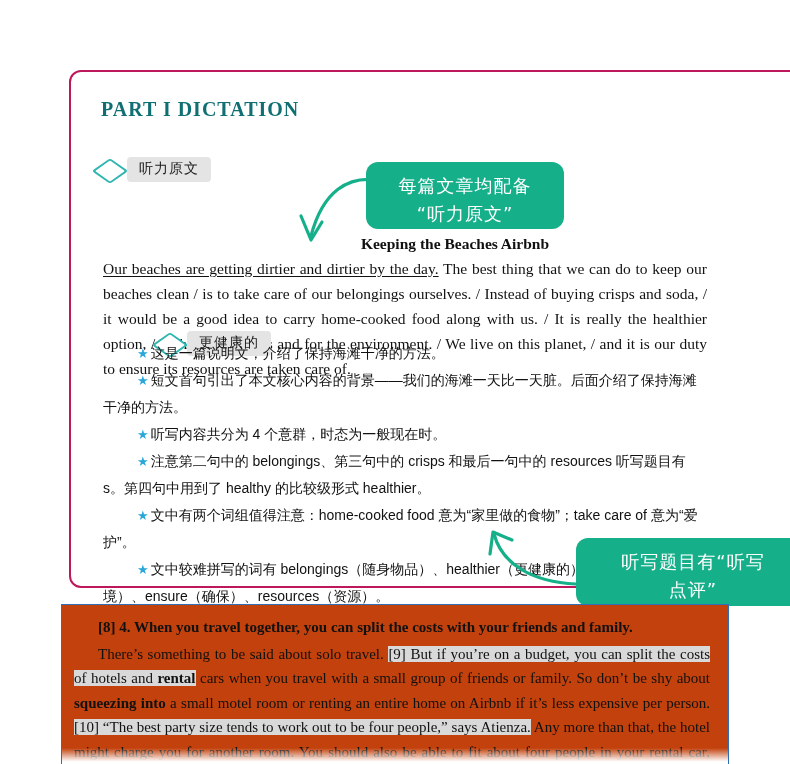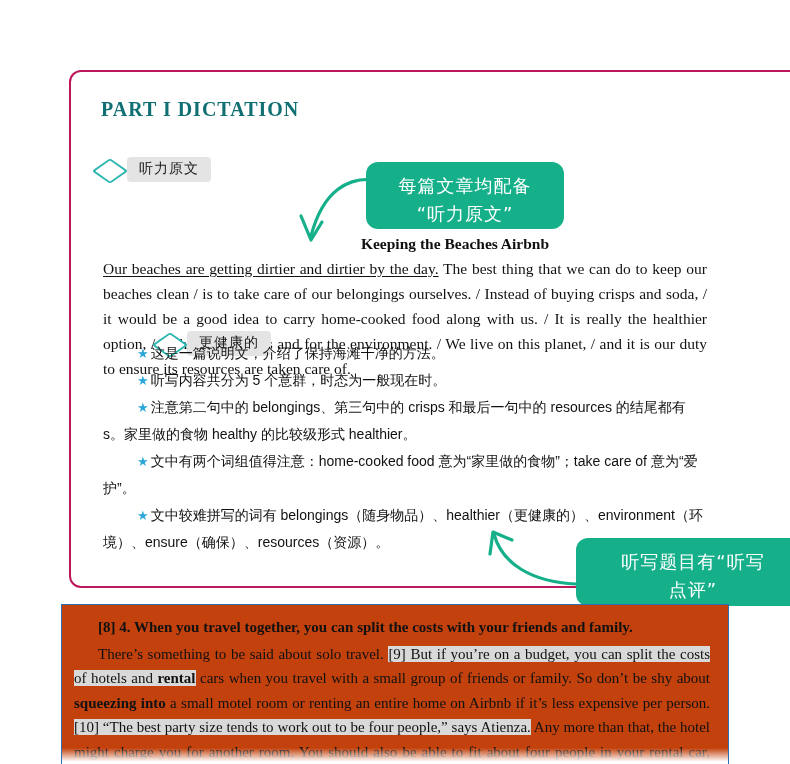--- a/index.html
+++ b/index.html
@@ -194,22 +194,23 @@
       <span class="u">Our beaches are getting dirtier and dirtier by the day.</span><span> The best thing that we can do to keep our beaches clean / is to take care of our belongings ourselves. / Instead of buying crisps and soda, / it would be a good idea to carry home-cooked food along with us. / It is really the healthier option, / both for ourselves and for the environment. / We live on this planet, / and it is our duty to ensure its resources are taken care of.</span>
     </div>
 
     <div class="tagrow t2">
       <span class="diamond"></span>
       <span class="pill">更健康的</span>
     </div>
 
     <div class="comments">
       <p class="cmt"><span class="indent"></span><span class="star">★</span><span>这是一篇说明文，介绍了保持海滩干净的方法。</span></p>
-      <p class="cmt"><span class="indent"></span><span class="star">★</span><span>听写内容共分为 5 个意群，时态为一般现在时。</span></p>
-      <p class="cmt"><span class="indent"></span><span class="star">★</span><span>注意第二句中的 belongings、第三句中的 crisps 和最后一句中的 resources 的结尾都有 s。家里做的食物 healthy 的比较级形式 healthier。</span></p>
+      <p class="cmt"><span class="indent"></span><span class="star">★</span><span>短文首句引出了本文核心内容的背景——我们的海滩一天比一天脏。后面介绍了保持海滩干净的方法。</span></p>
+      <p class="cmt"><span class="indent"></span><span class="star">★</span><span>听写内容共分为 4 个意群，时态为一般现在时。</span></p>
+      <p class="cmt"><span class="indent"></span><span class="star">★</span><span>注意第二句中的 belongings、第三句中的 crisps 和最后一句中的 resources 听写题目有 s。第四句中用到了 healthy 的比较级形式 healthier。</span></p>
       <p class="cmt"><span class="indent"></span><span class="star">★</span><span>文中有两个词组值得注意：home-cooked food 意为“家里做的食物”；take care of 意为“爱护”。</span></p>
       <p class="cmt"><span class="indent"></span><span class="star">★</span><span>文中较难拼写的词有 belongings（随身物品）、healthier（更健康的）、environment（环境）、ensure（确保）、resources（资源）。</span></p>
     </div>
   </div>
 
   <svg class="curve" style="left:488px; top:528px;" width="95" height="65" viewBox="0 0 95 65">
     <path d="M6,6 C14,36 44,54 88,56" stroke="#15b08a" stroke-width="3.2" fill="none" stroke-linecap="round"></path>
     <path d="M2,26 L5,4 L24,12" stroke="#15b08a" stroke-width="3.2" fill="none" stroke-linecap="round" stroke-linejoin="round"></path>
   </svg>
 

